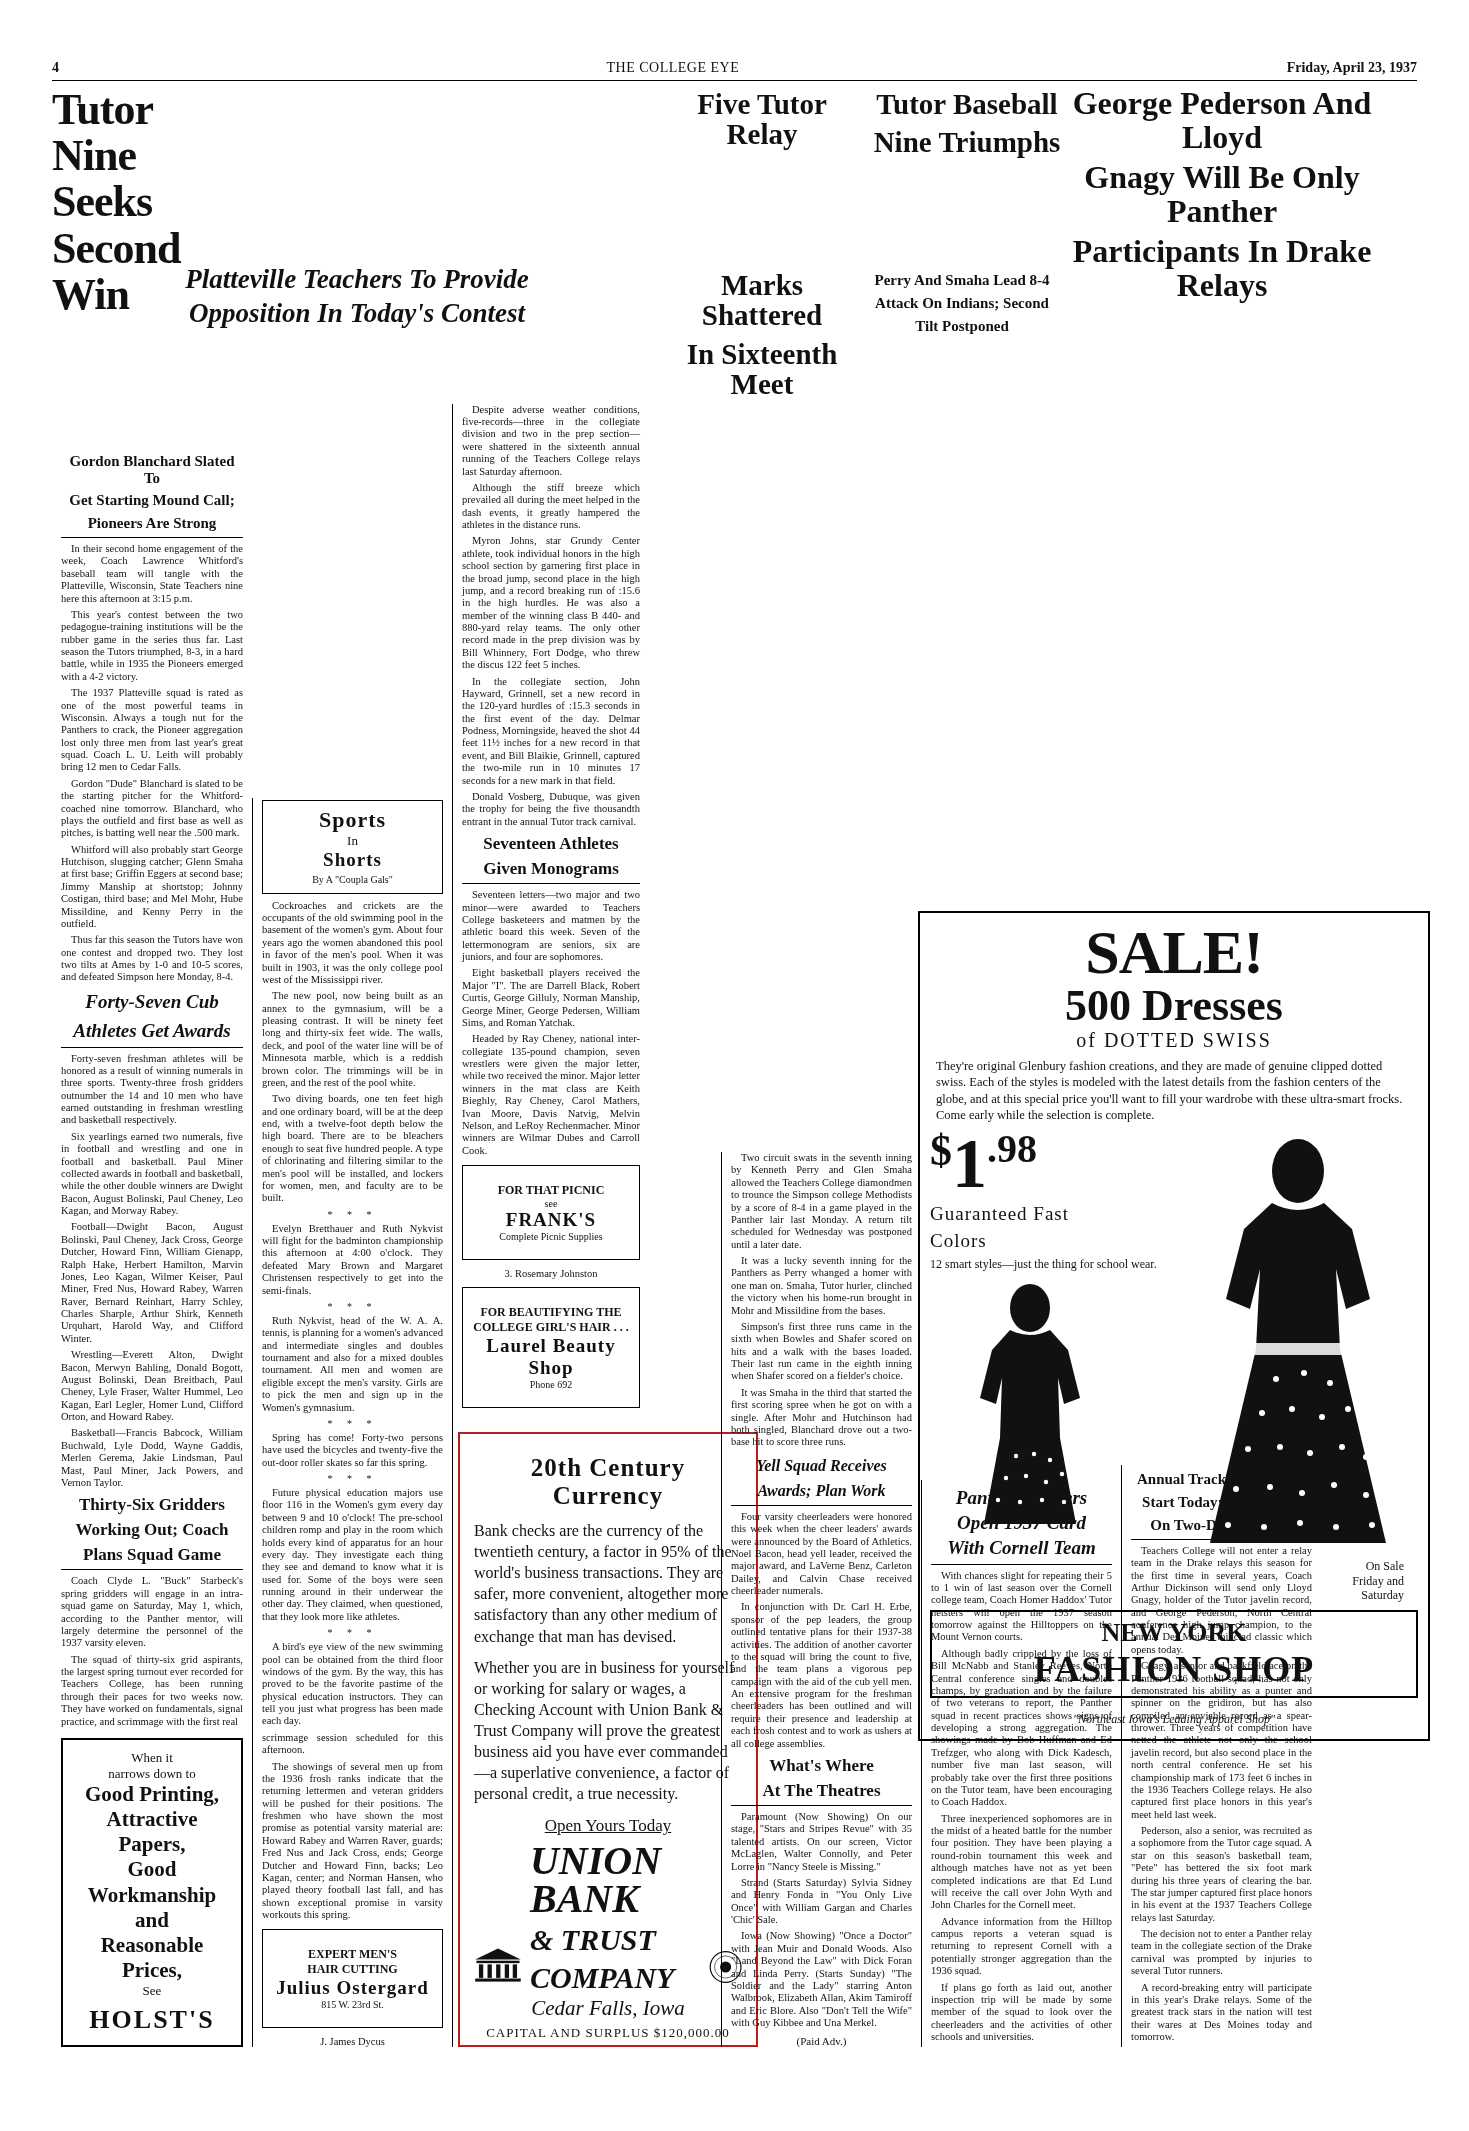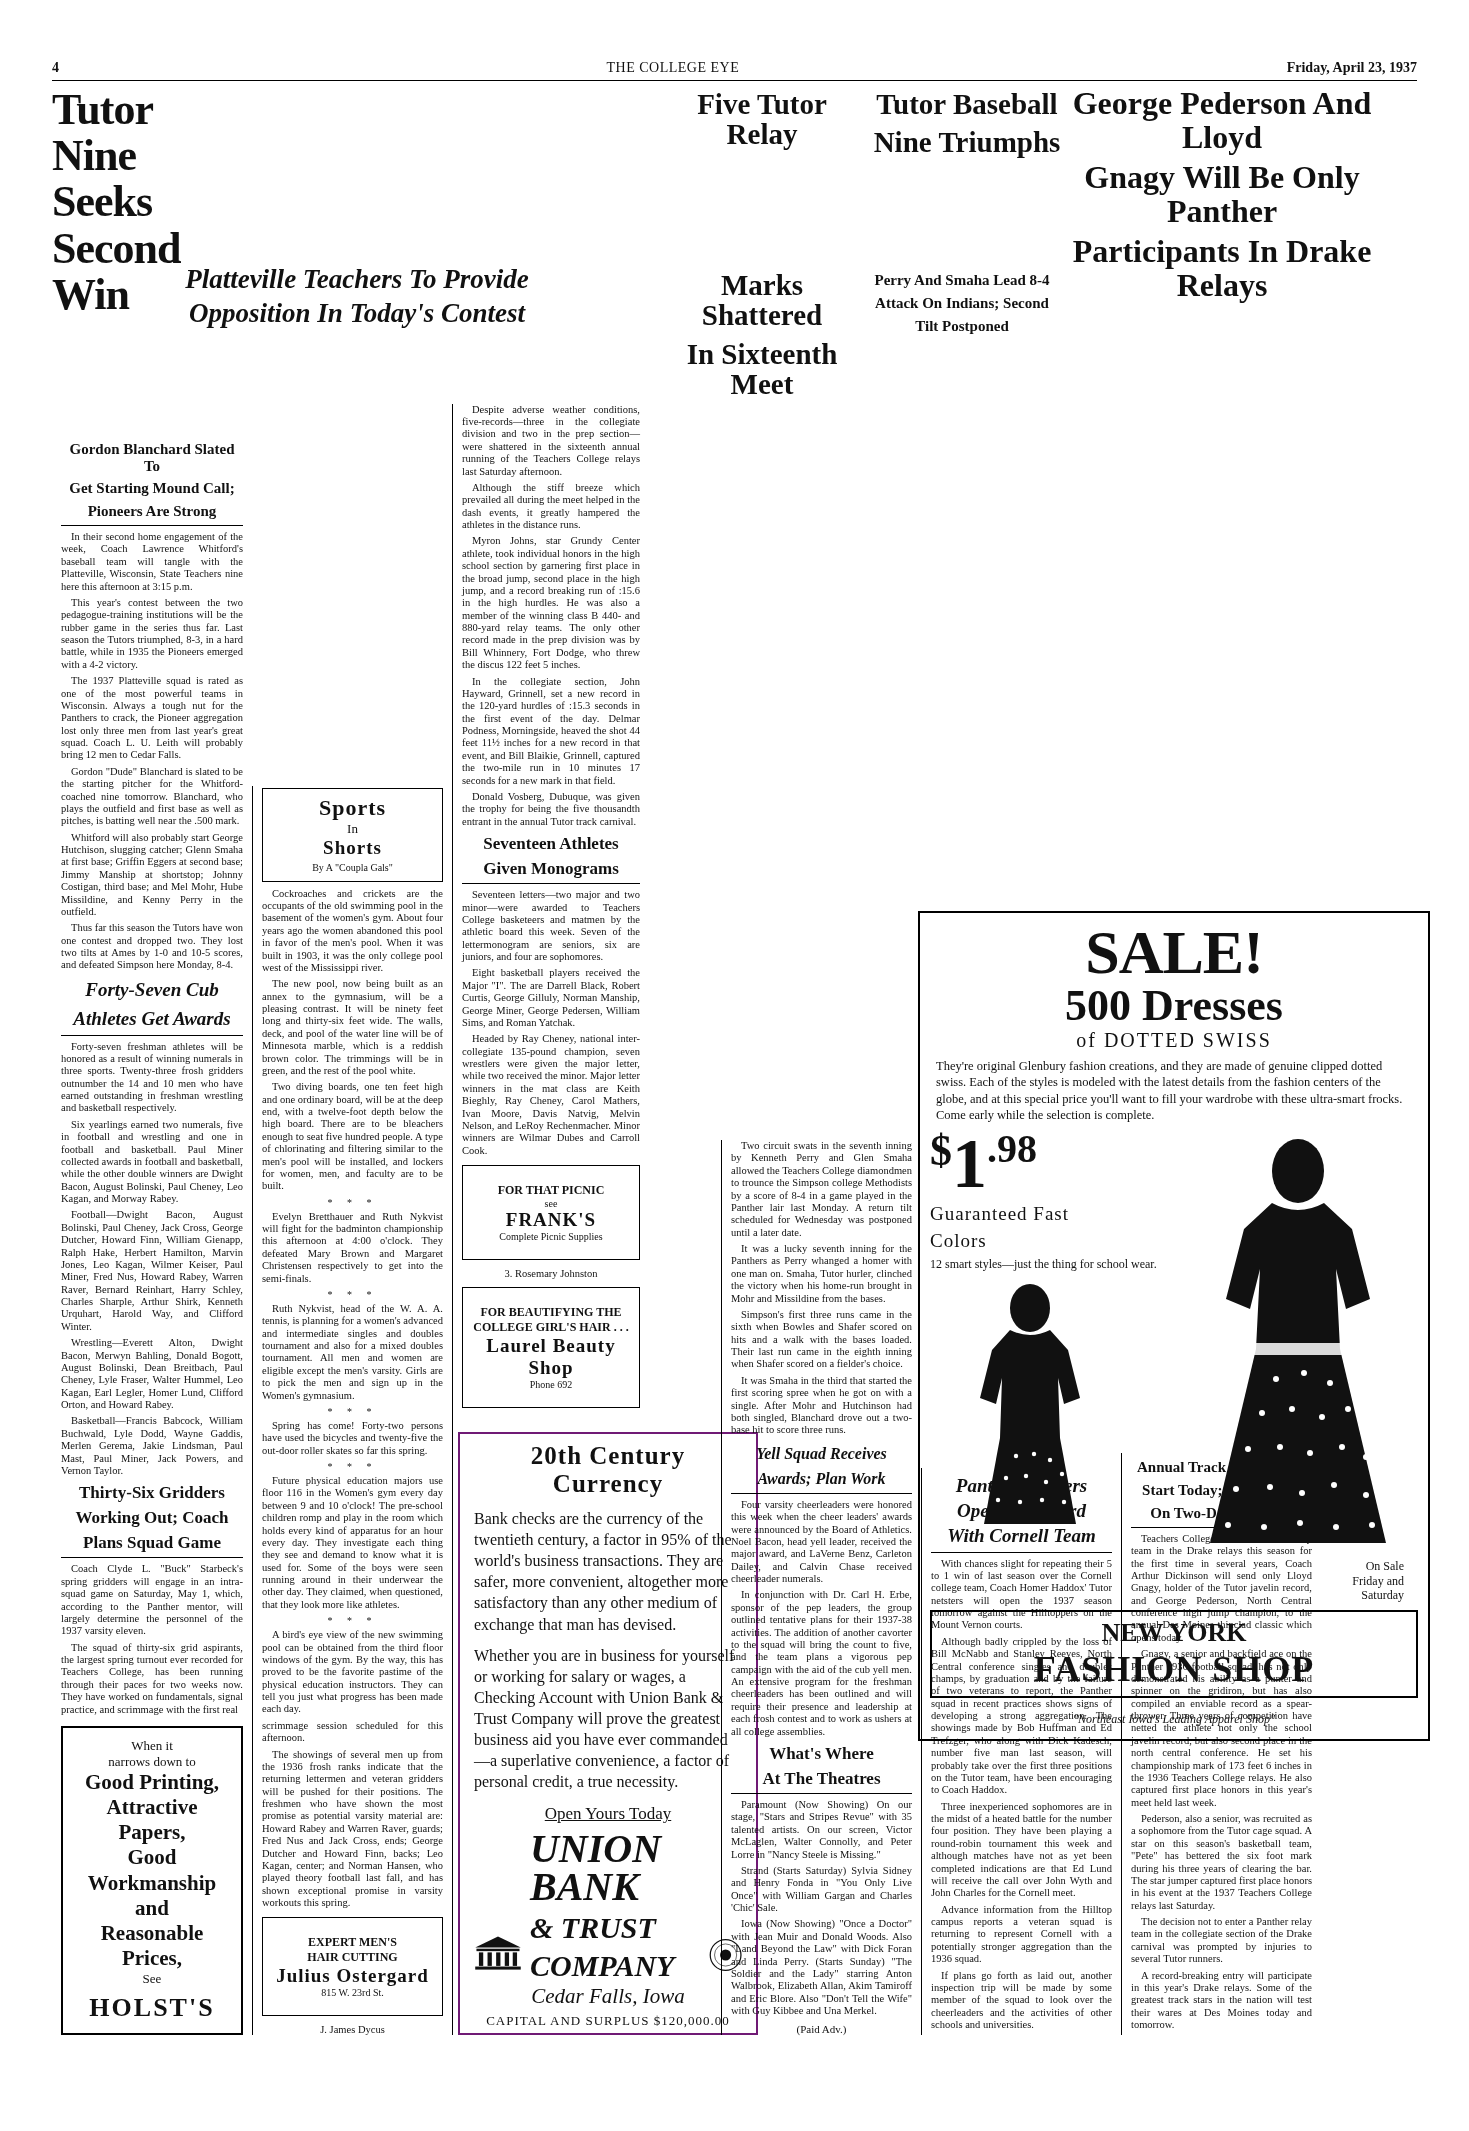--- a/index.html
+++ b/index.html
@@ -37,21 +37,21 @@
   .sportsbox .t3{font-size:19px;font-weight:bold;letter-spacing:1px;}
   .sportsbox .t4{font-size:10px;margin-top:3px;}
   .boxad{border:1px solid #000;text-align:center;padding:17px 6px;margin:8px 0;}
   .boxad .l1{font-size:12px;font-weight:bold;}
   .boxad .big{font-size:19px;font-weight:bold;letter-spacing:1px;}
   .boxad .sm{font-size:10px;}
   .holst{border:2px solid #000;margin:10px 0 0 0;padding:10px 6px;text-align:center;}
   .holst .w1{font-size:13px;}
   .holst .w2{font-size:21px;font-weight:bold;line-height:1.2;}
   .holst .w3{font-size:26px;font-weight:bold;letter-spacing:2px;margin-top:6px;}
-  .bankbox{border:2px solid #701a75;margin:24px 0 0 0;padding:8px 14px 4px 14px;}
+  .bankbox{border:2px solid #b91c1c;margin:24px 0 0 0;padding:20px 14px 4px 14px;}
   .bankbox h3{font-family:"Liberation Serif",serif;text-align:center;font-size:25px;font-weight:bold;margin:0 0 10px 0;letter-spacing:1px;}
   .bankbox p{font-size:16px;line-height:1.32;margin:0 0 10px 0;text-align:left;}
   .bankbox .open{text-align:center;font-size:17px;margin-top:12px;text-decoration:underline;}
   .banklogo{display:flex;align-items:flex-end;justify-content:center;gap:8px;margin-top:6px;font-style:italic;}
   .bankname{font-size:40px;font-weight:bold;font-family:"Liberation Serif",serif;line-height:.95;}
   .bankname small{font-size:30px;}
   .bankscript{font-style:italic;font-size:21px;text-align:center;margin-top:2px;}
   .bankcap{text-align:center;font-size:13px;letter-spacing:1px;margin-top:4px;}
   .salead{border:2px solid #000;margin:6px 0 0 0;padding:8px 10px 10px 10px;text-align:center;}
   .salead .sale{font-size:62px;font-weight:bold;letter-spacing:-1px;line-height:1;}

